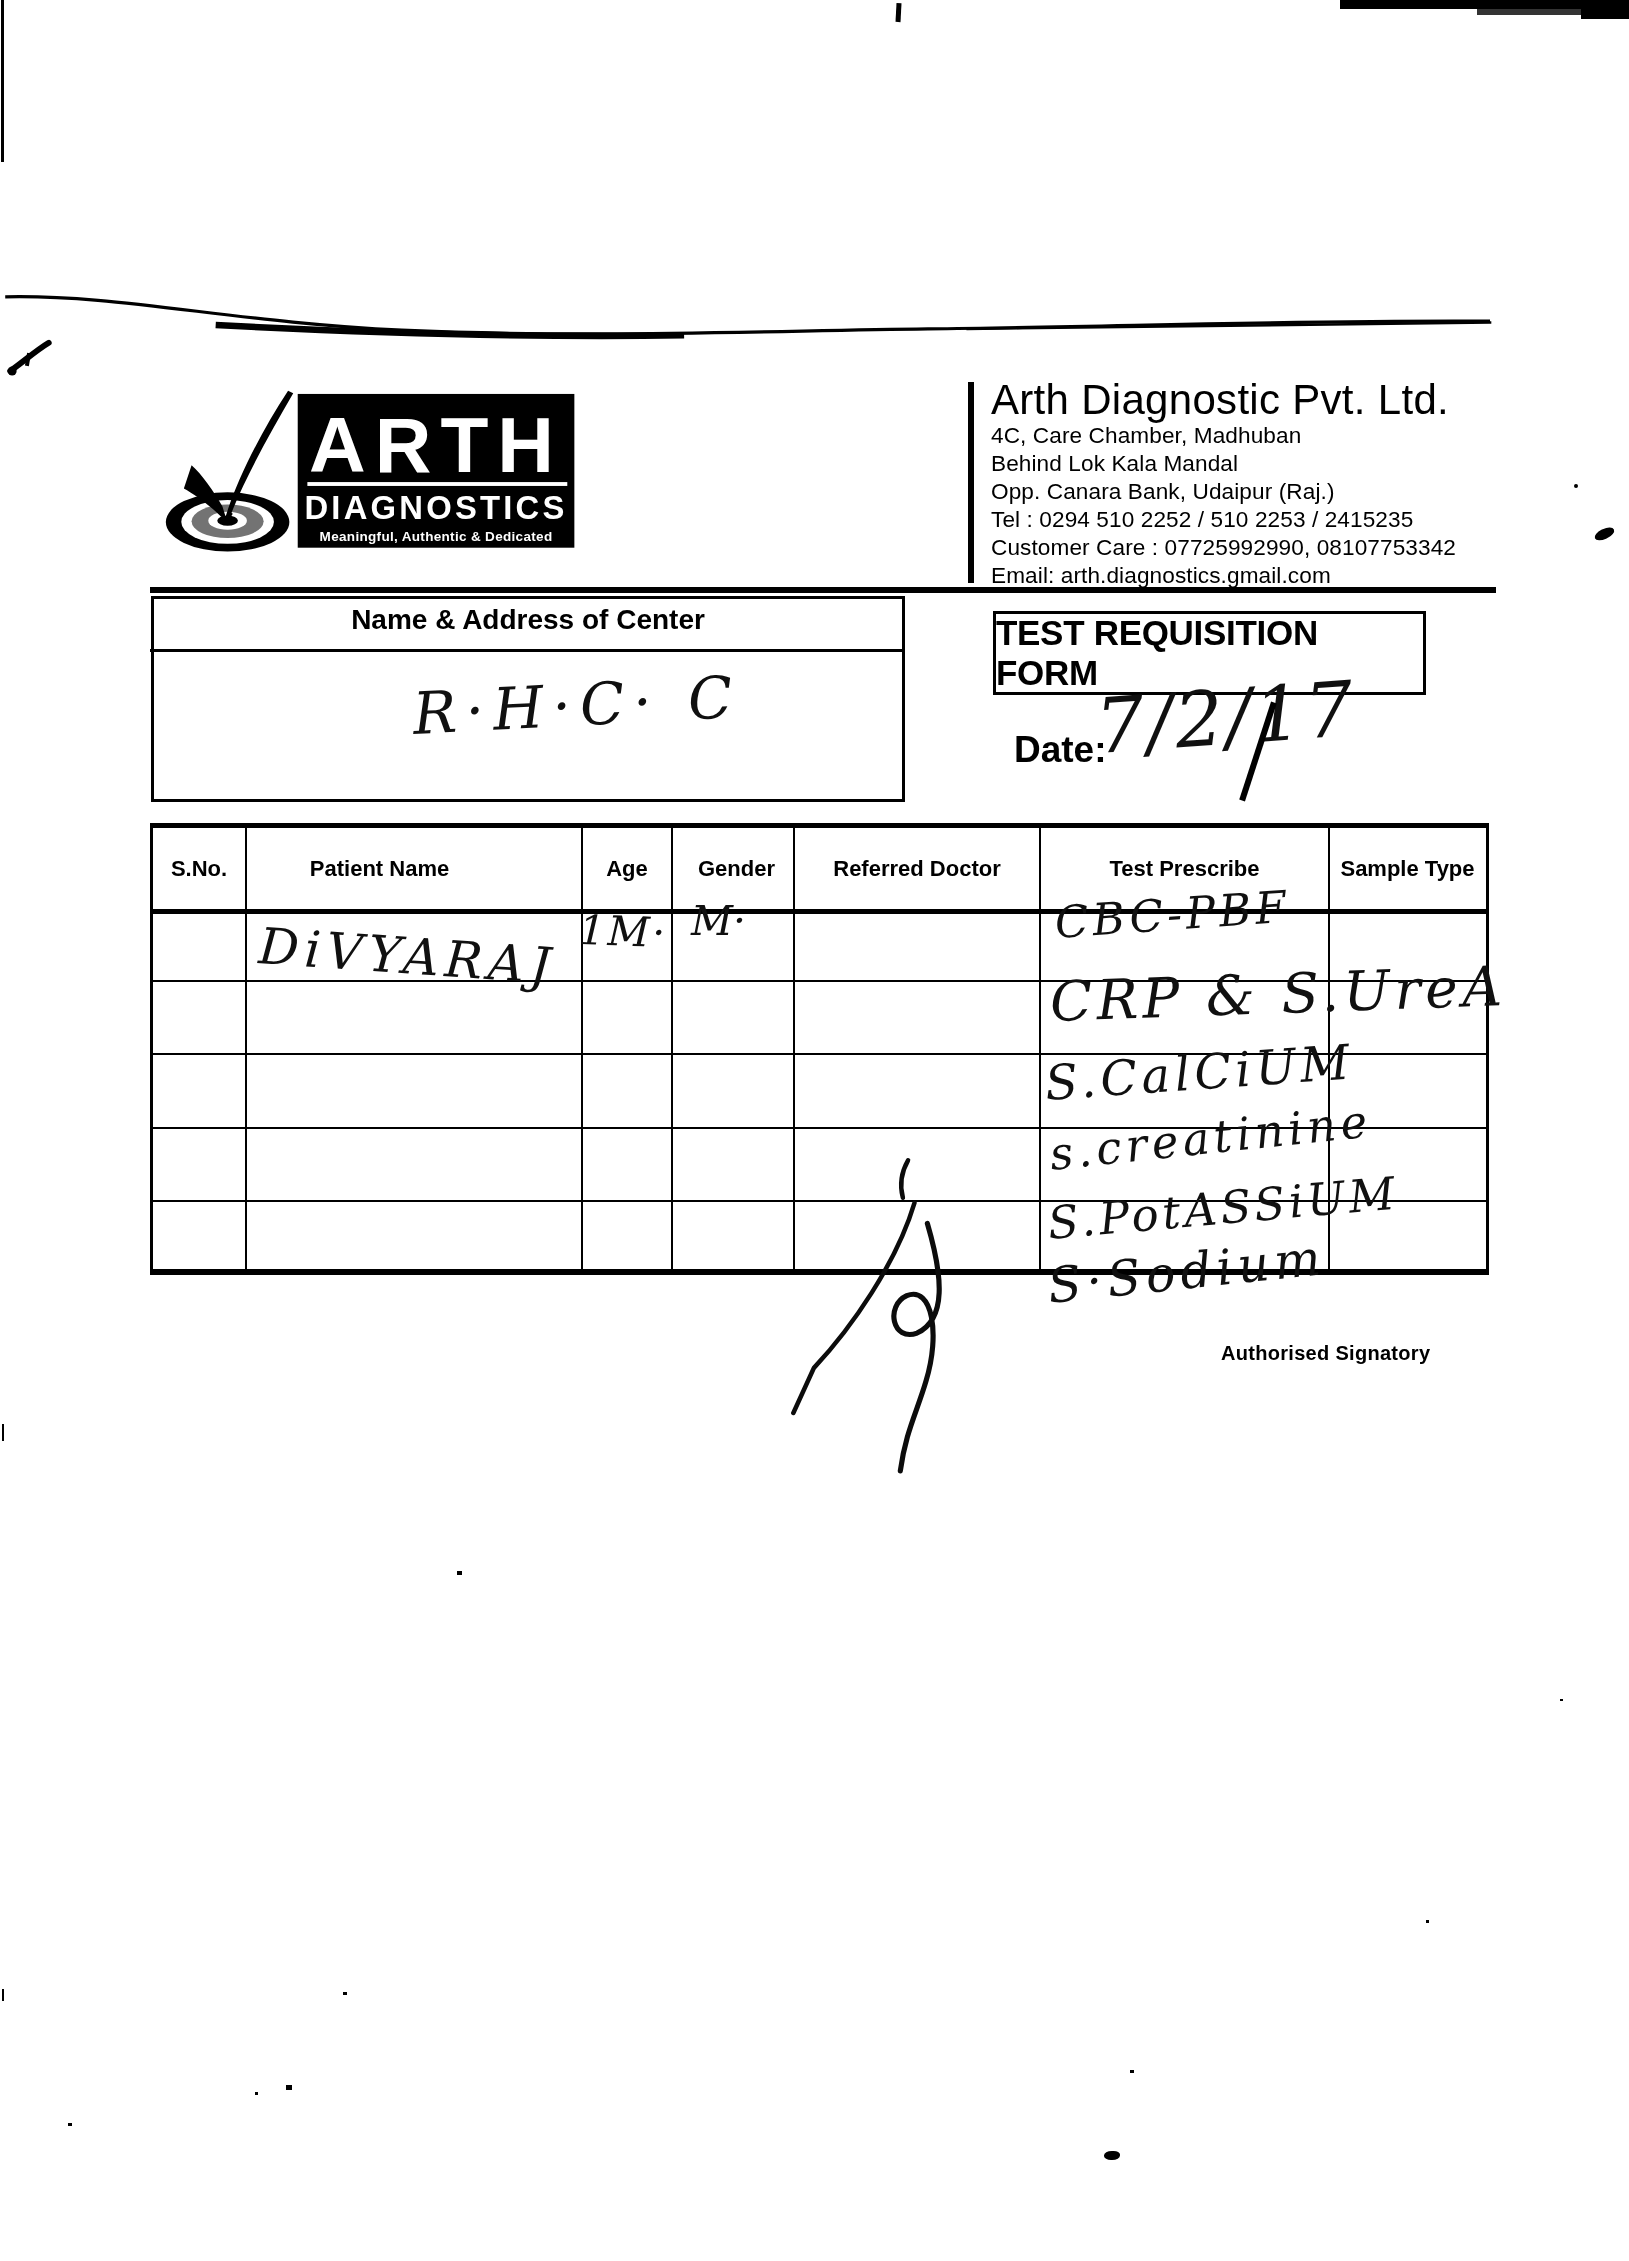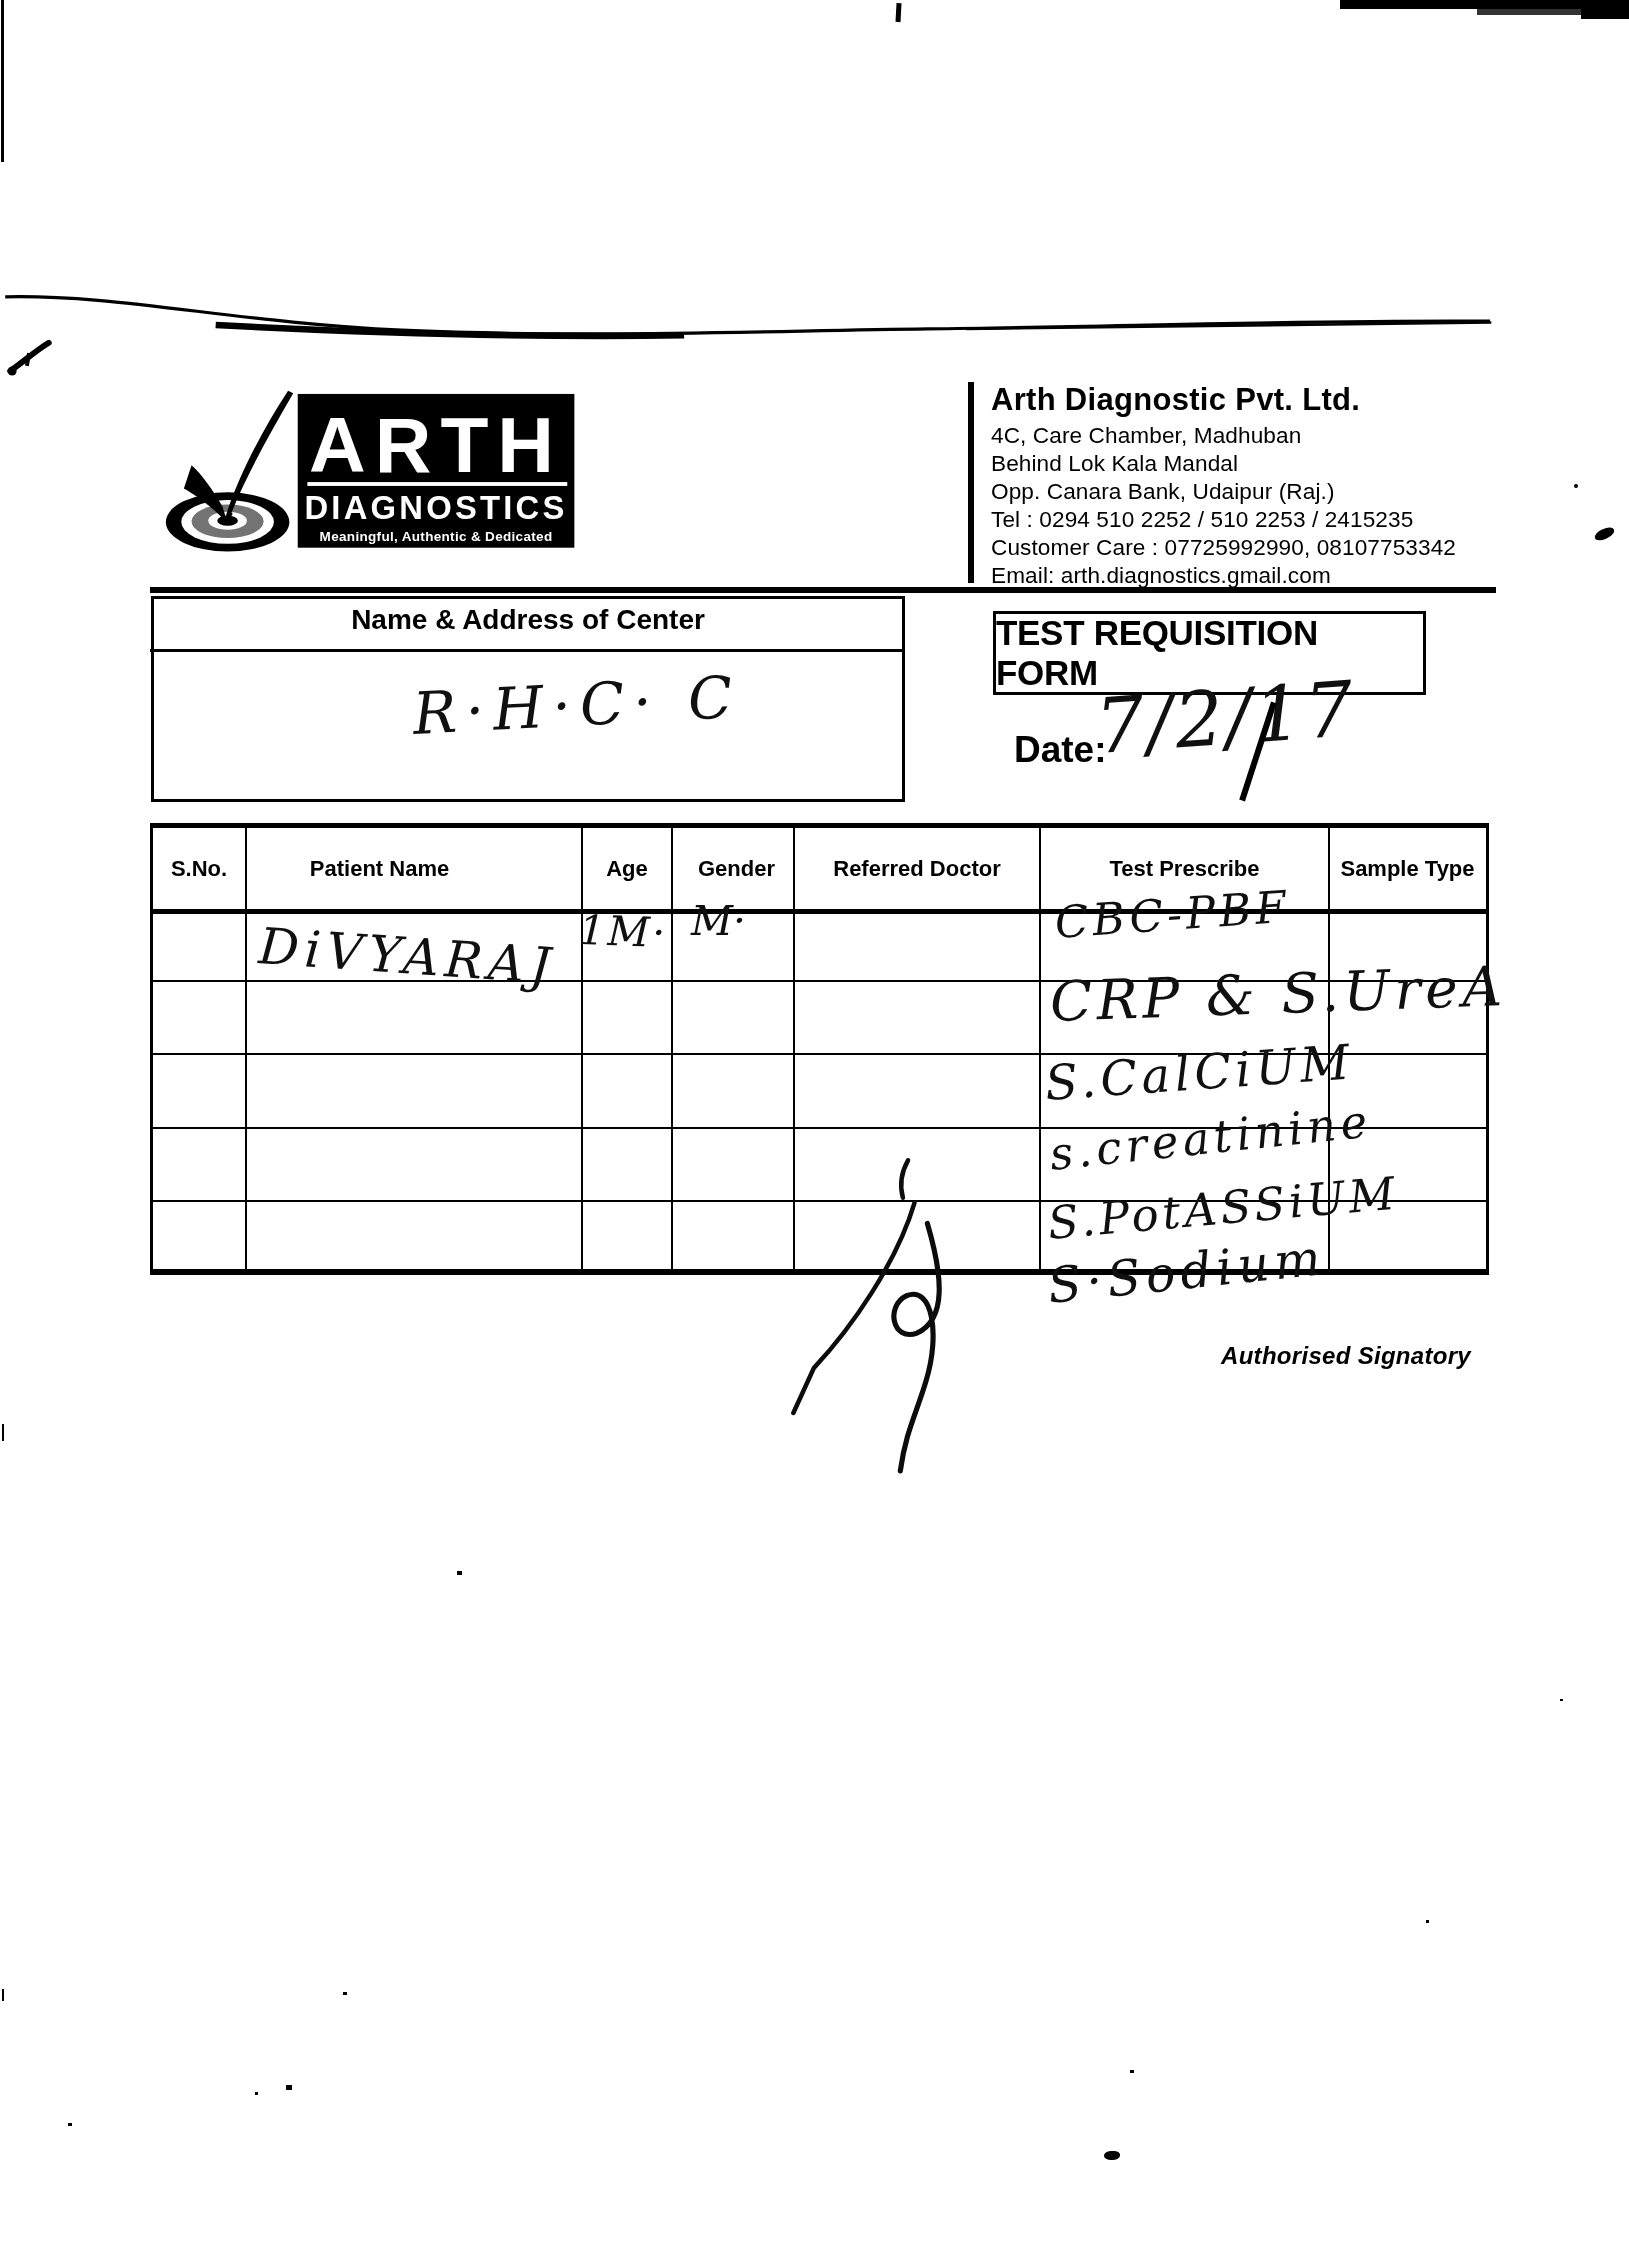--- a/index.html
+++ b/index.html
@@ -9,21 +9,21 @@
     background:#ffffff;
     overflow:hidden;
     font-family:"Liberation Sans",sans-serif;
     color:#000;
   }
   .abs{position:absolute;}
   
   .logo-wrap{left:155px;top:374px;width:445px;height:193px;}
   .co-bar{left:968px;top:382px;width:5.8px;height:201px;background:#000;}
   .co-block{left:991px;top:382px;width:567px;}
-  .co-name{font-size:31px;font-weight:bold;letter-spacing:0.3px;line-height:36px;}
+  .co-name{font-size:42px;font-weight:normal;letter-spacing:0.3px;line-height:36px;}
   .co-line{font-size:22.6px;line-height:28px;letter-spacing:0.1px;}
   .head-rule{left:150px;top:587px;width:1346px;height:5.8px;background:#000;}
   
   .center-box{left:151px;top:596px;width:754px;height:206px;border:3.9px solid #000;box-sizing:border-box;}
   .center-box-title{position:absolute;left:0;top:0;width:100%;height:42px;display:flex;align-items:center;justify-content:center;font-size:28px;font-weight:bold;}
   .center-box-divider{position:absolute;left:-3.9px;top:50px;width:754px;height:3.2px;background:#000;}
   
   .trf-box{left:993px;top:611px;width:433px;height:84px;border:3.2px solid #000;box-sizing:border-box;display:flex;align-items:center;justify-content:center;font-size:35px;font-weight:bold;letter-spacing:-0.3px;}
   .date-label{left:1014px;top:729px;font-size:37px;font-weight:bold;}
   
@@ -36,21 +36,21 @@
   .hw{
     position:absolute;
     font-family:"DejaVu Serif",serif;
     font-style:italic;
     color:#101010;
     white-space:nowrap;
     transform-origin:left center;
     line-height:1;
   }
   
-  .auth-sig{left:1221px;top:1342px;font-size:24px;font-weight:bold;letter-spacing:0.3px;font-style:italic;}
+  .auth-sig{left:1221px;top:1342px;font-size:20px;font-weight:bold;letter-spacing:0.3px;}
   
   .ink{background:#000;position:absolute;}
 </style>
 </head>
 <body>
 
 <div class="page">
 
   <div class="ink abs" style="left:1.3px;top:0;width:3.2px;height:162px;"></div>
   <div class="ink abs" style="left:896px;top:2.6px;width:4.5px;height:19.3px;transform:rotate(3deg);"></div>

